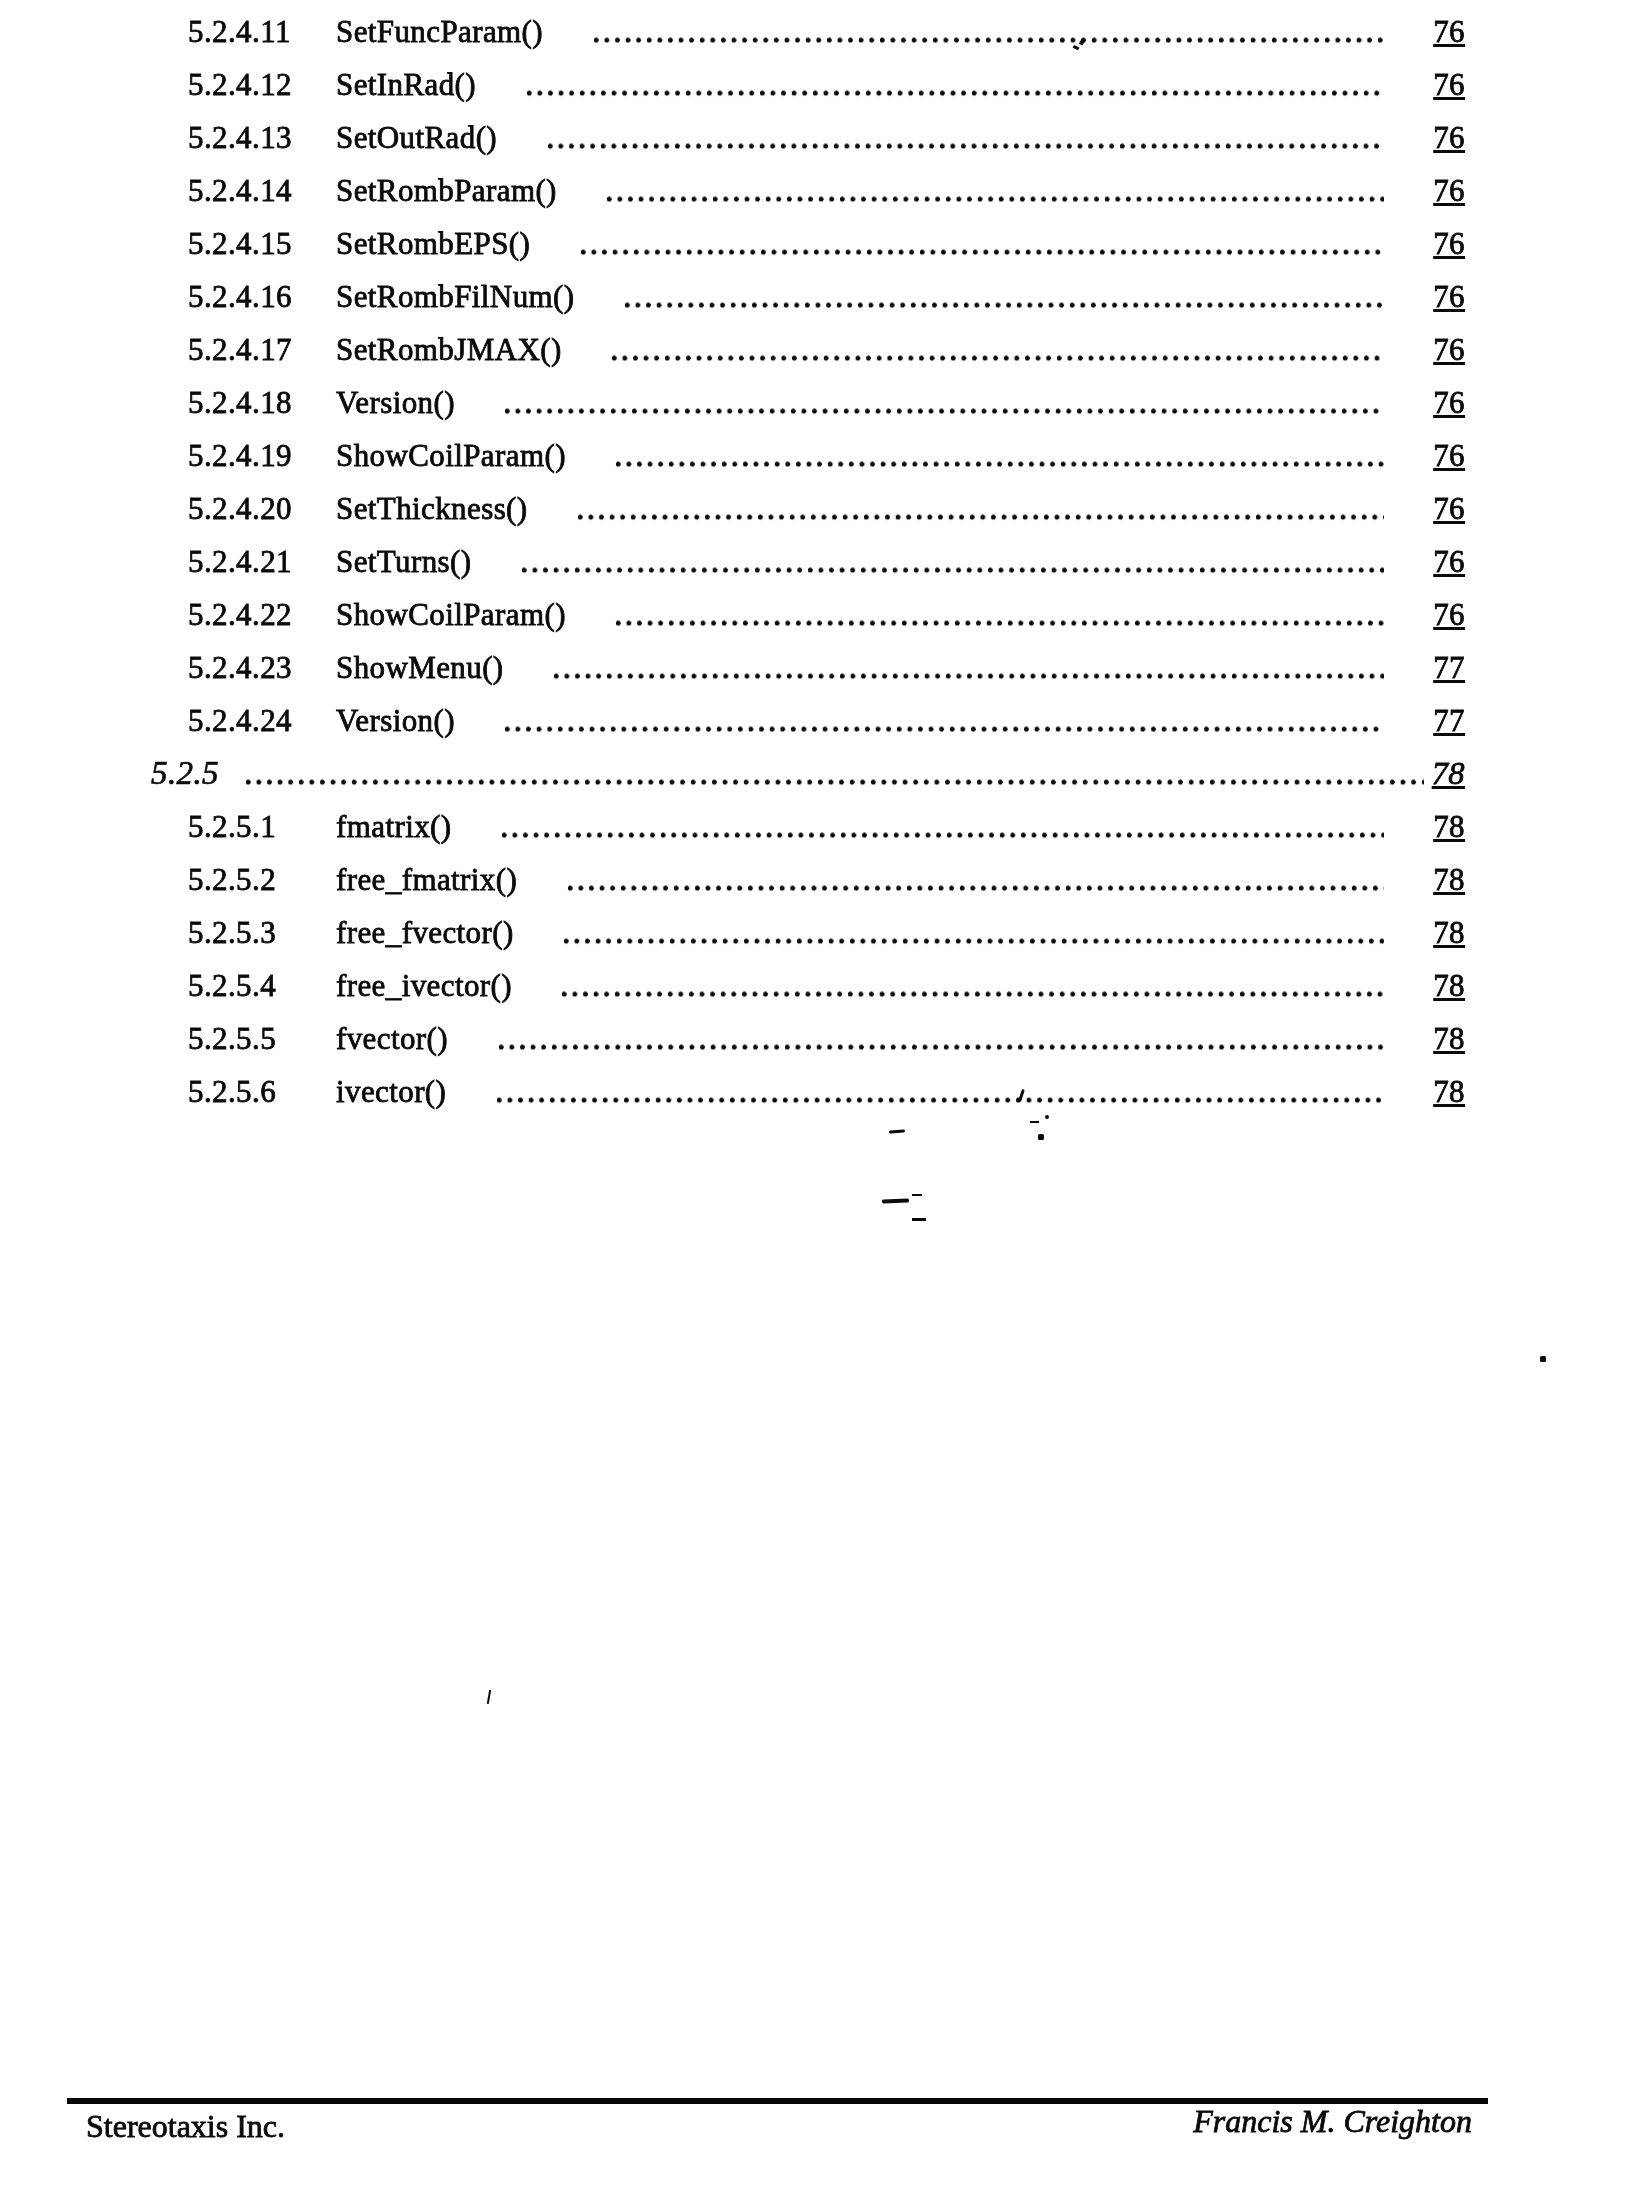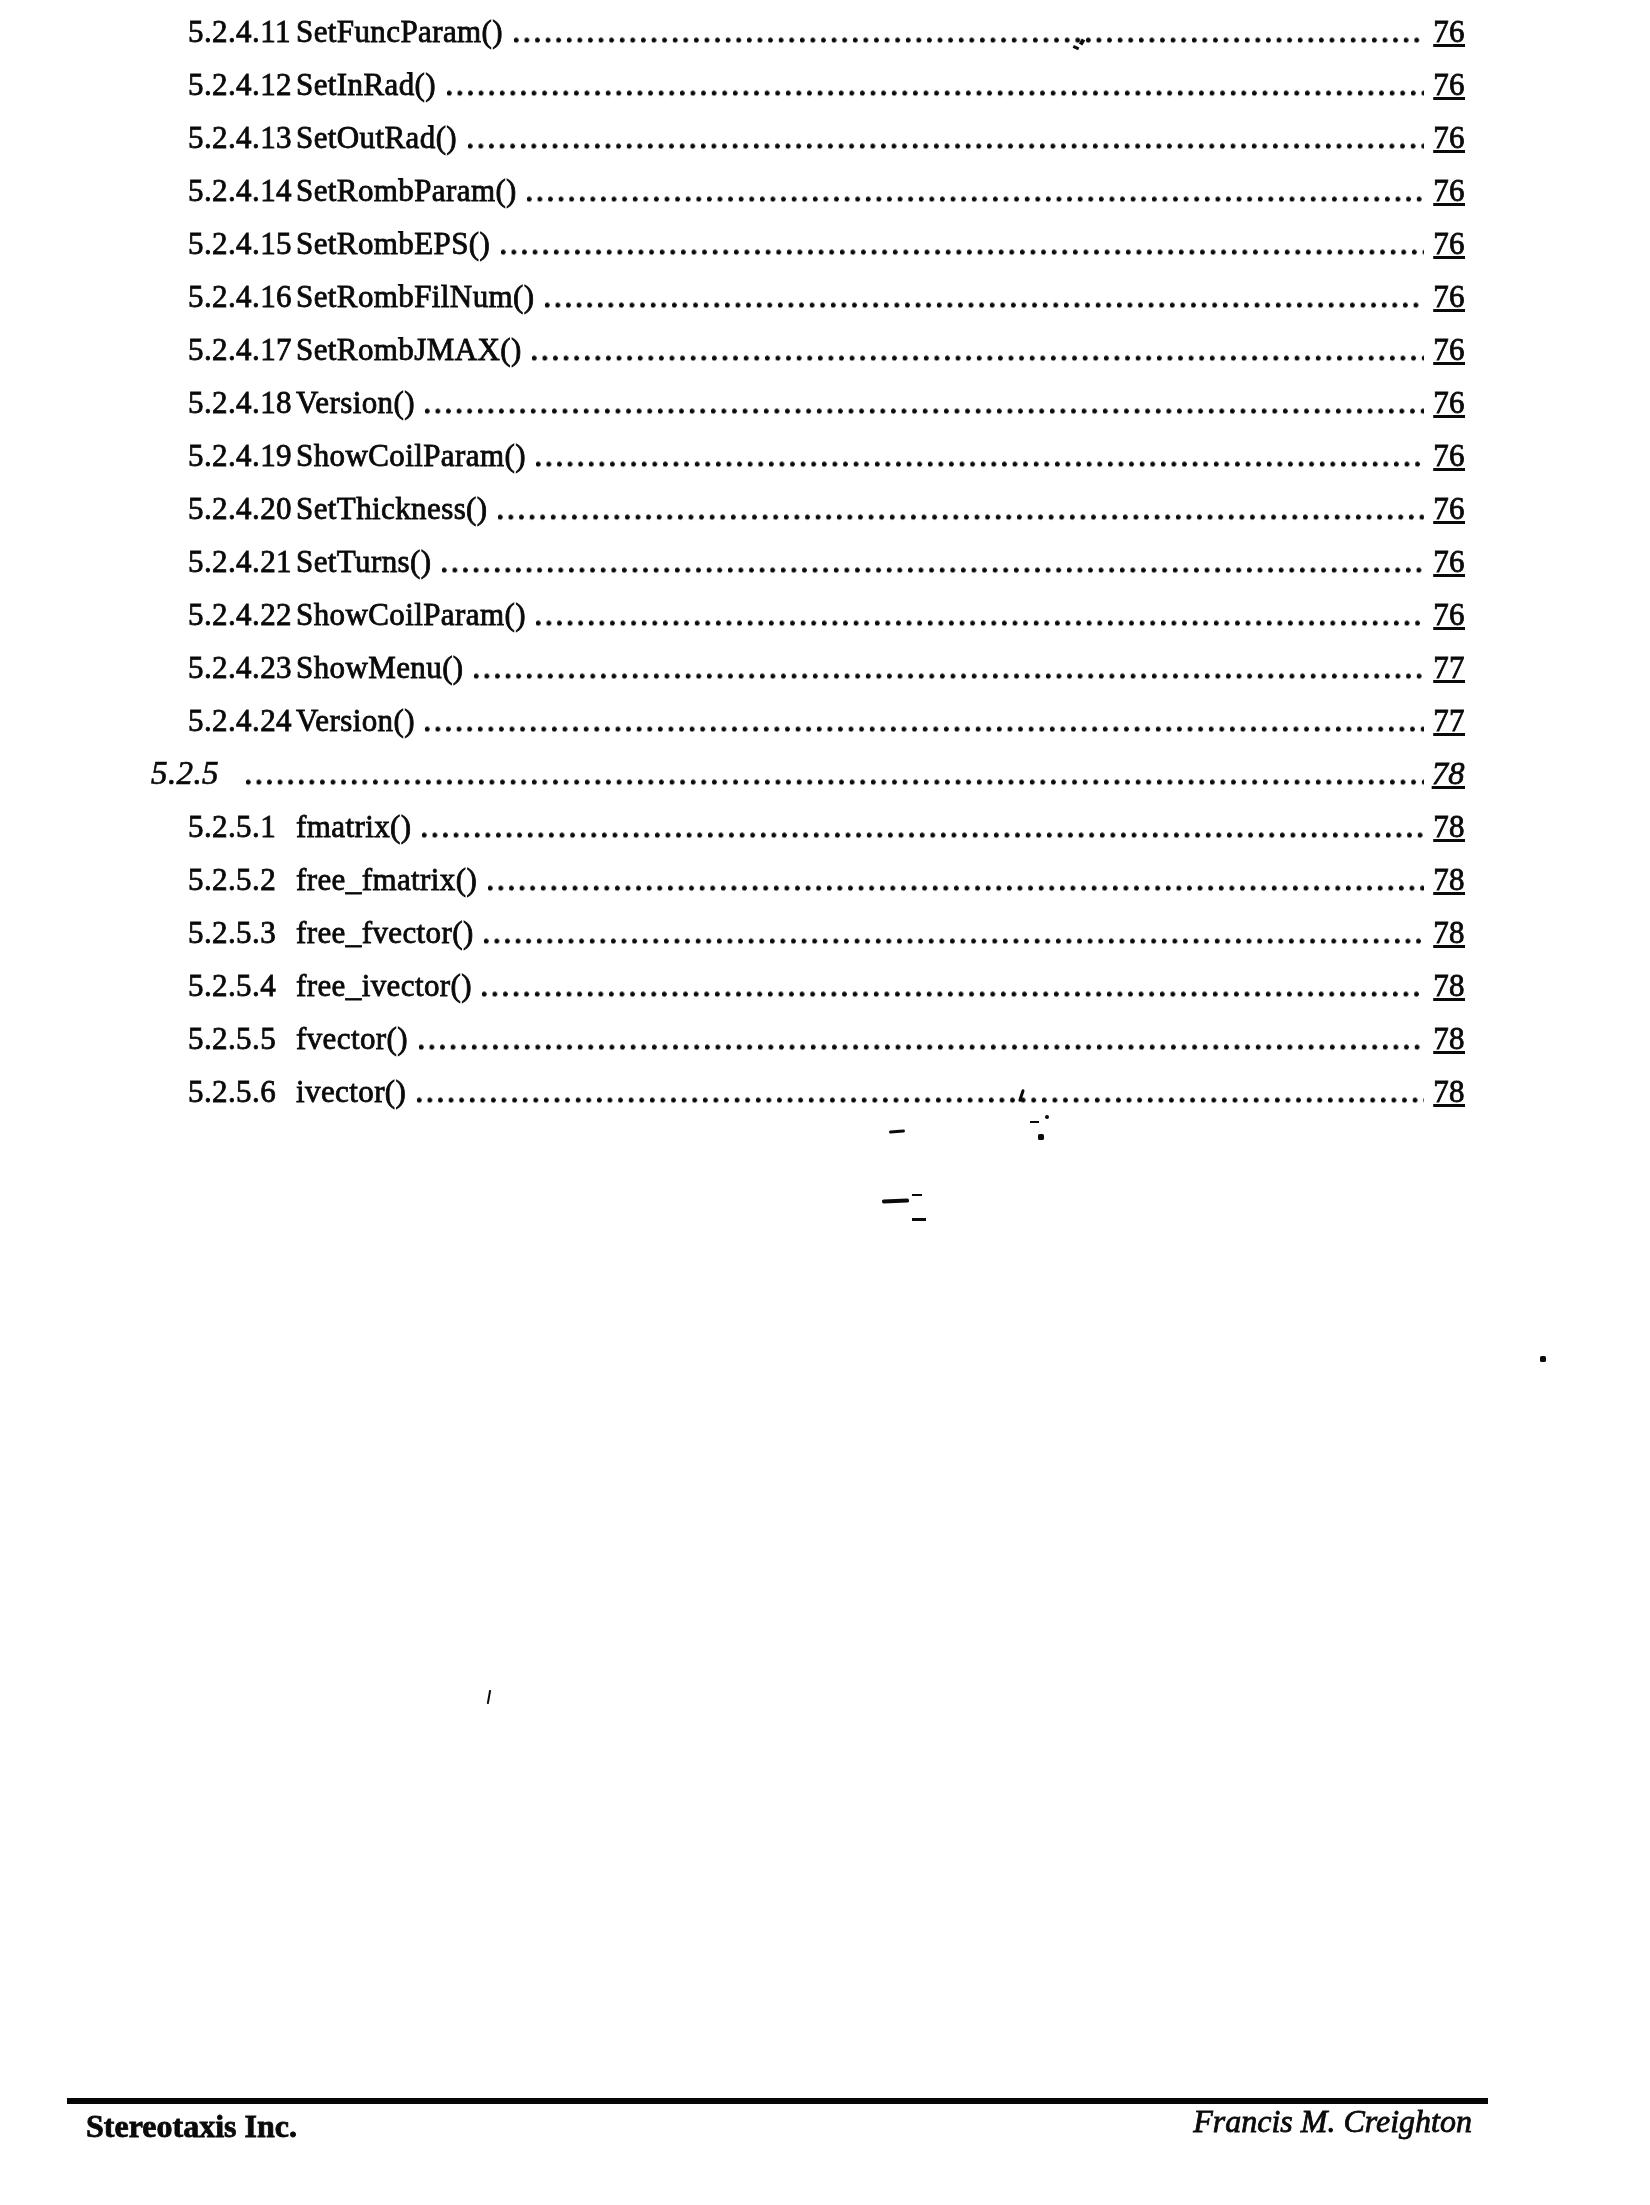--- a/index.html
+++ b/index.html
@@ -14,21 +14,21 @@
   .page{position:absolute;inset:0;background:#ffffff;}
 
   
   .toc{position:absolute;top:4.8px;left:0;right:0;}
   .toc-row{
     display:flex;align-items:baseline;
     height:53px;line-height:53px;
     padding-right:185px;
     white-space:nowrap;
   }
-  .row-sub{padding-left:188px;}
+  .row-sub{padding-left:188px;gap:40px;}
   .row-section{padding-left:151px;justify-content:space-between;}
   .num,.title,.pgnum{
     font-size:31px;
     -webkit-text-stroke:0.8px #0a0a0a;
     letter-spacing:0.4px;
   }
   .row-sub .num{flex:0 0 108px;width:108px;}
   .row-section .num{flex:0 0 84px;width:84px;font-style:italic;font-size:33px;-webkit-text-stroke:0.7px #0a0a0a;}
   .row-section .title{font-style:italic;font-size:33px;-webkit-text-stroke:0.7px #0a0a0a;}
   .row-section .pgnum{font-style:italic;font-size:32.5px;}
@@ -39,21 +39,21 @@
     background-image:radial-gradient(circle at 3.2px 5.5px,#0b0b0b 2.1px,rgba(0,0,0,0) 2.7px);
     background-size:10.6px 9.5px;
     background-repeat:repeat-x;
     background-position:left bottom;
     transform:translateY(2.4px);
   }
   .pgnum{flex:0 0 auto;min-width:36px;text-align:right;text-decoration:underline;}
 
   
   .footer-rule{position:absolute;left:67px;top:2098px;width:1421px;height:6.3px;background:#060606;}
-  .footer-left{position:absolute;left:86px;top:2108px;font-size:32px;font-weight:bold;-webkit-text-stroke:0.8px #0a0a0a;}
+  .footer-left{position:absolute;left:86px;top:2108px;font-size:32px;-webkit-text-stroke:0.8px #0a0a0a;}
   .footer-right{position:absolute;right:178px;top:2103px;font-size:32px;font-style:italic;-webkit-text-stroke:0.8px #0a0a0a;}
 
   
   .artifact{position:absolute;background:#0a0a0a;}
   .a1a{left:1073px;top:46px;width:5.5px;height:3.2px;transform:rotate(25deg);}
   .a1b{left:1080px;top:39px;width:4px;height:6.3px;transform:rotate(30deg);}
   .a2{left:1020px;top:1089px;width:3.2px;height:12.7px;transform:rotate(18deg);border-radius:1.6px;}
   .a3{left:1030px;top:1121px;width:8.7px;height:2.4px;}
   .a4{left:1045px;top:1115px;width:4px;height:4px;border-radius:50%;}
   .a4b{left:1038px;top:1134px;width:5.5px;height:5.5px;border-radius:1.6px;}

